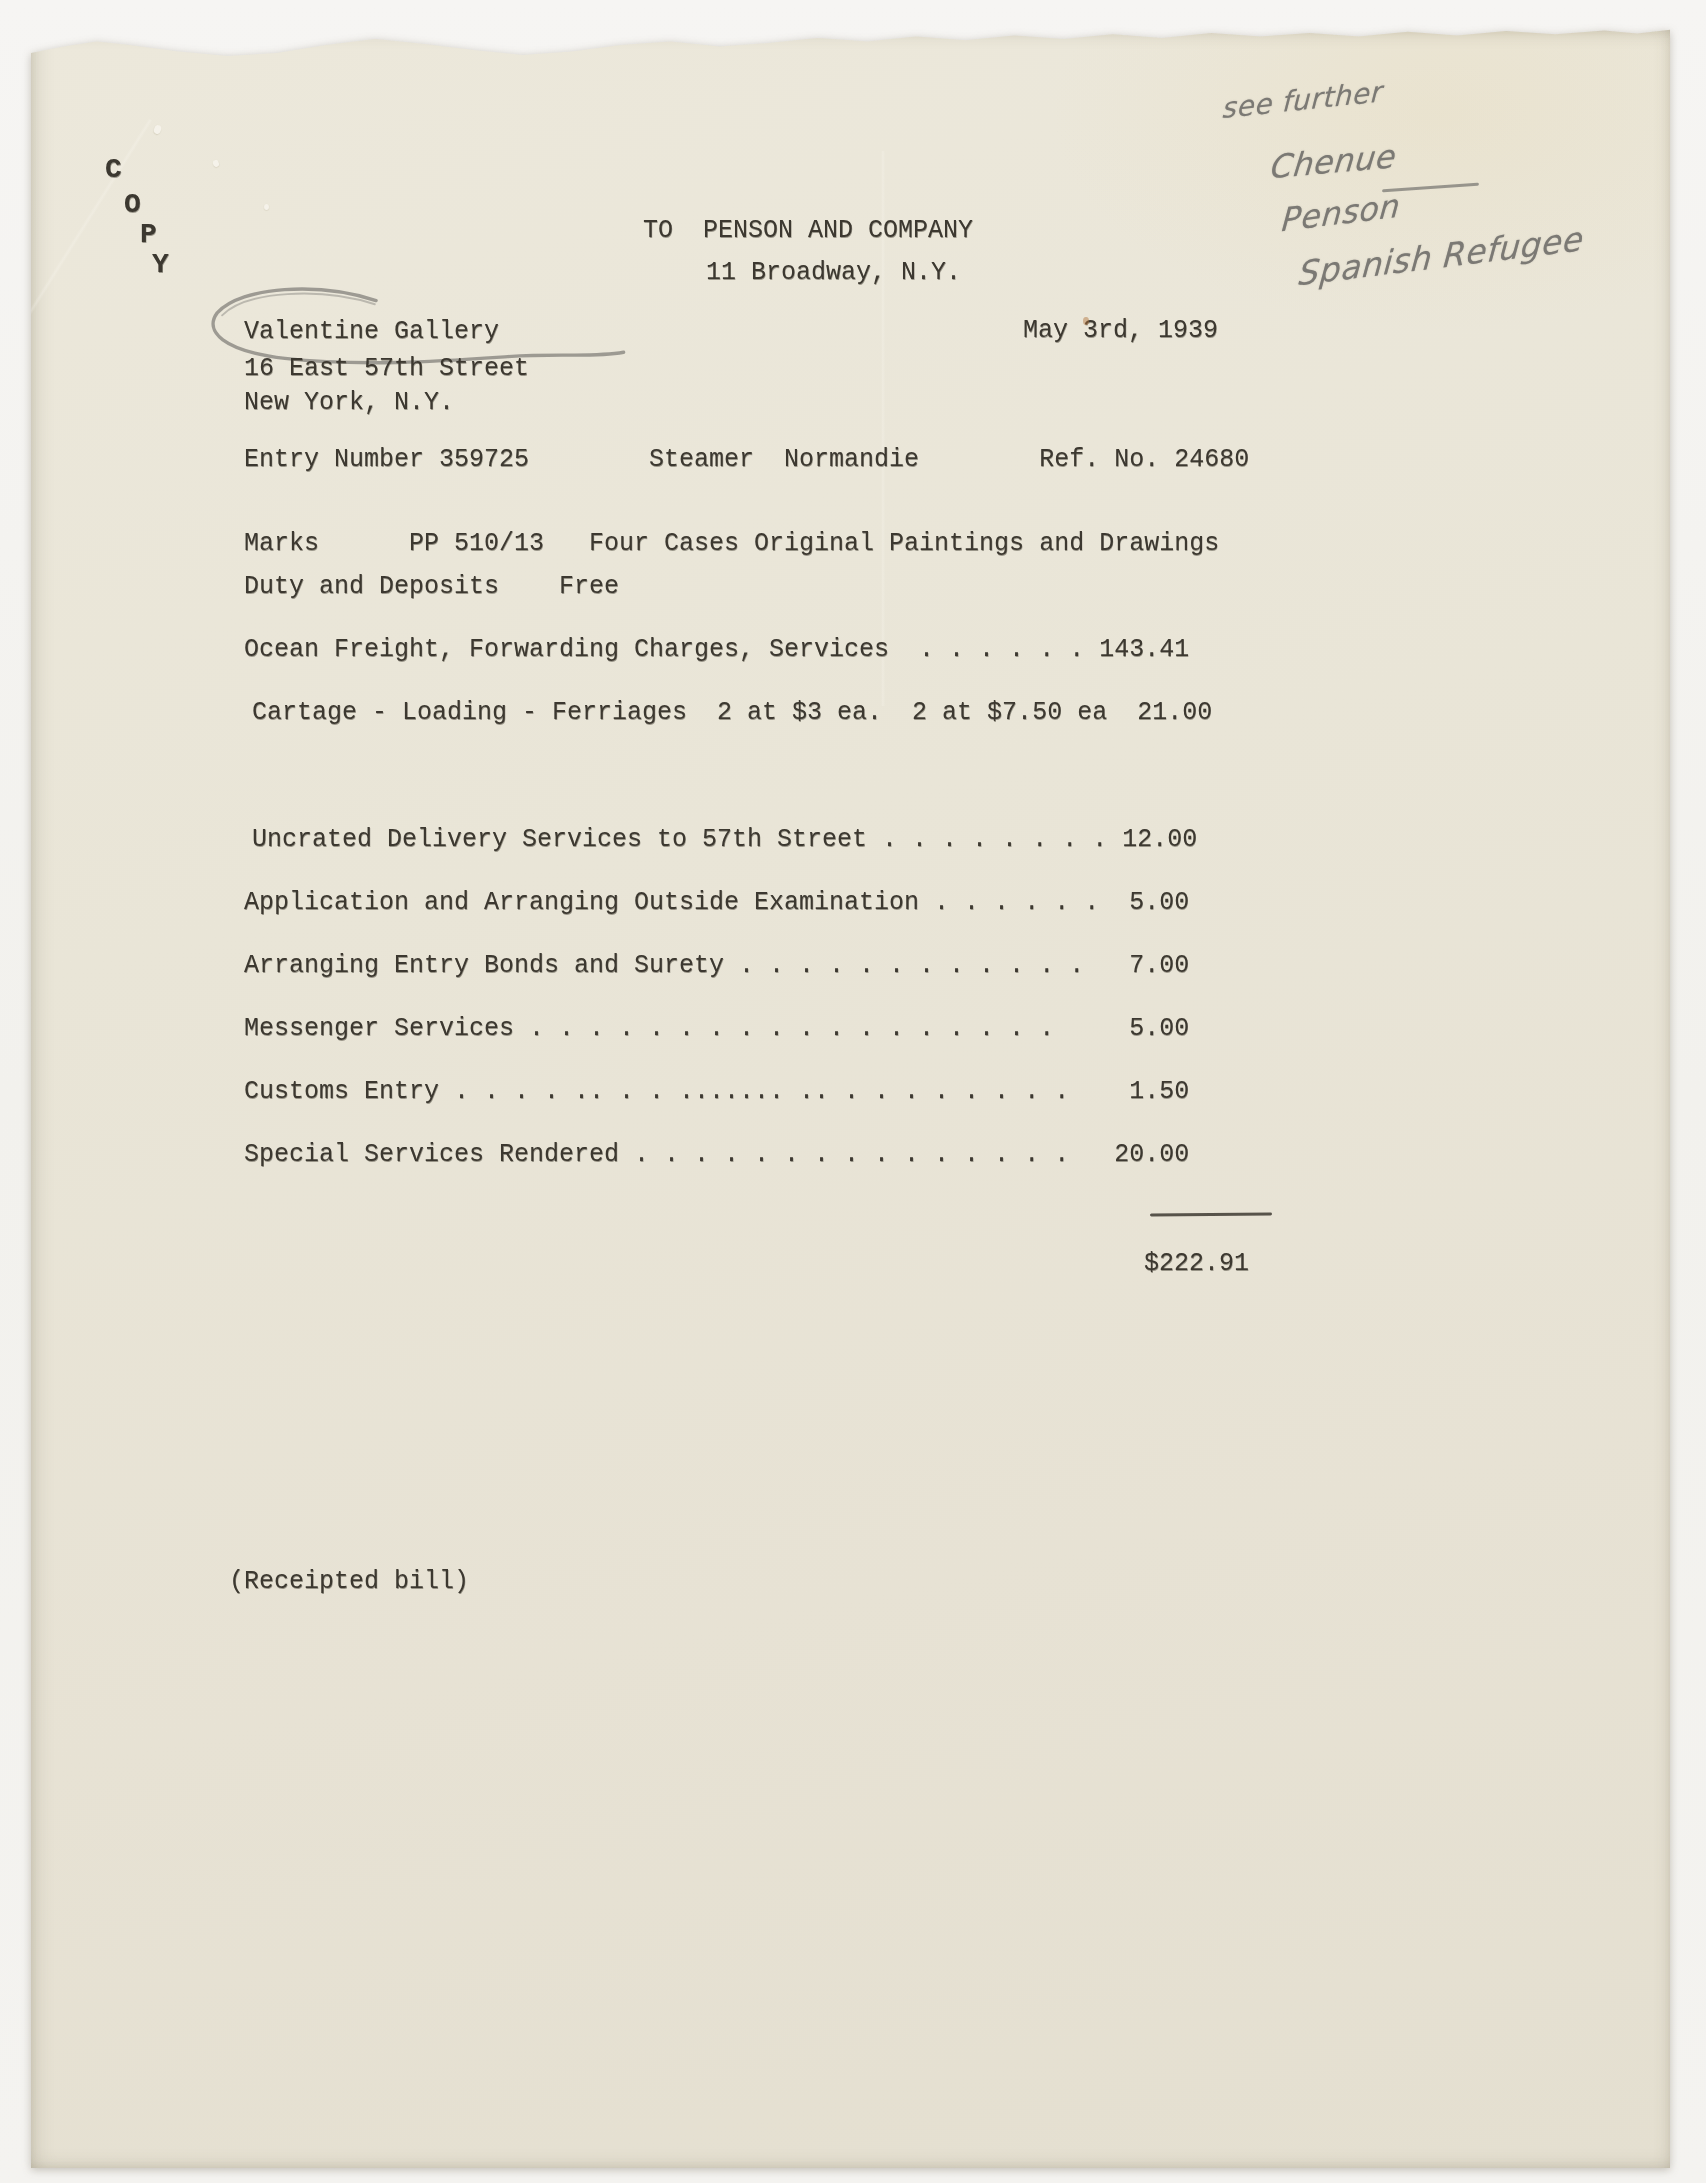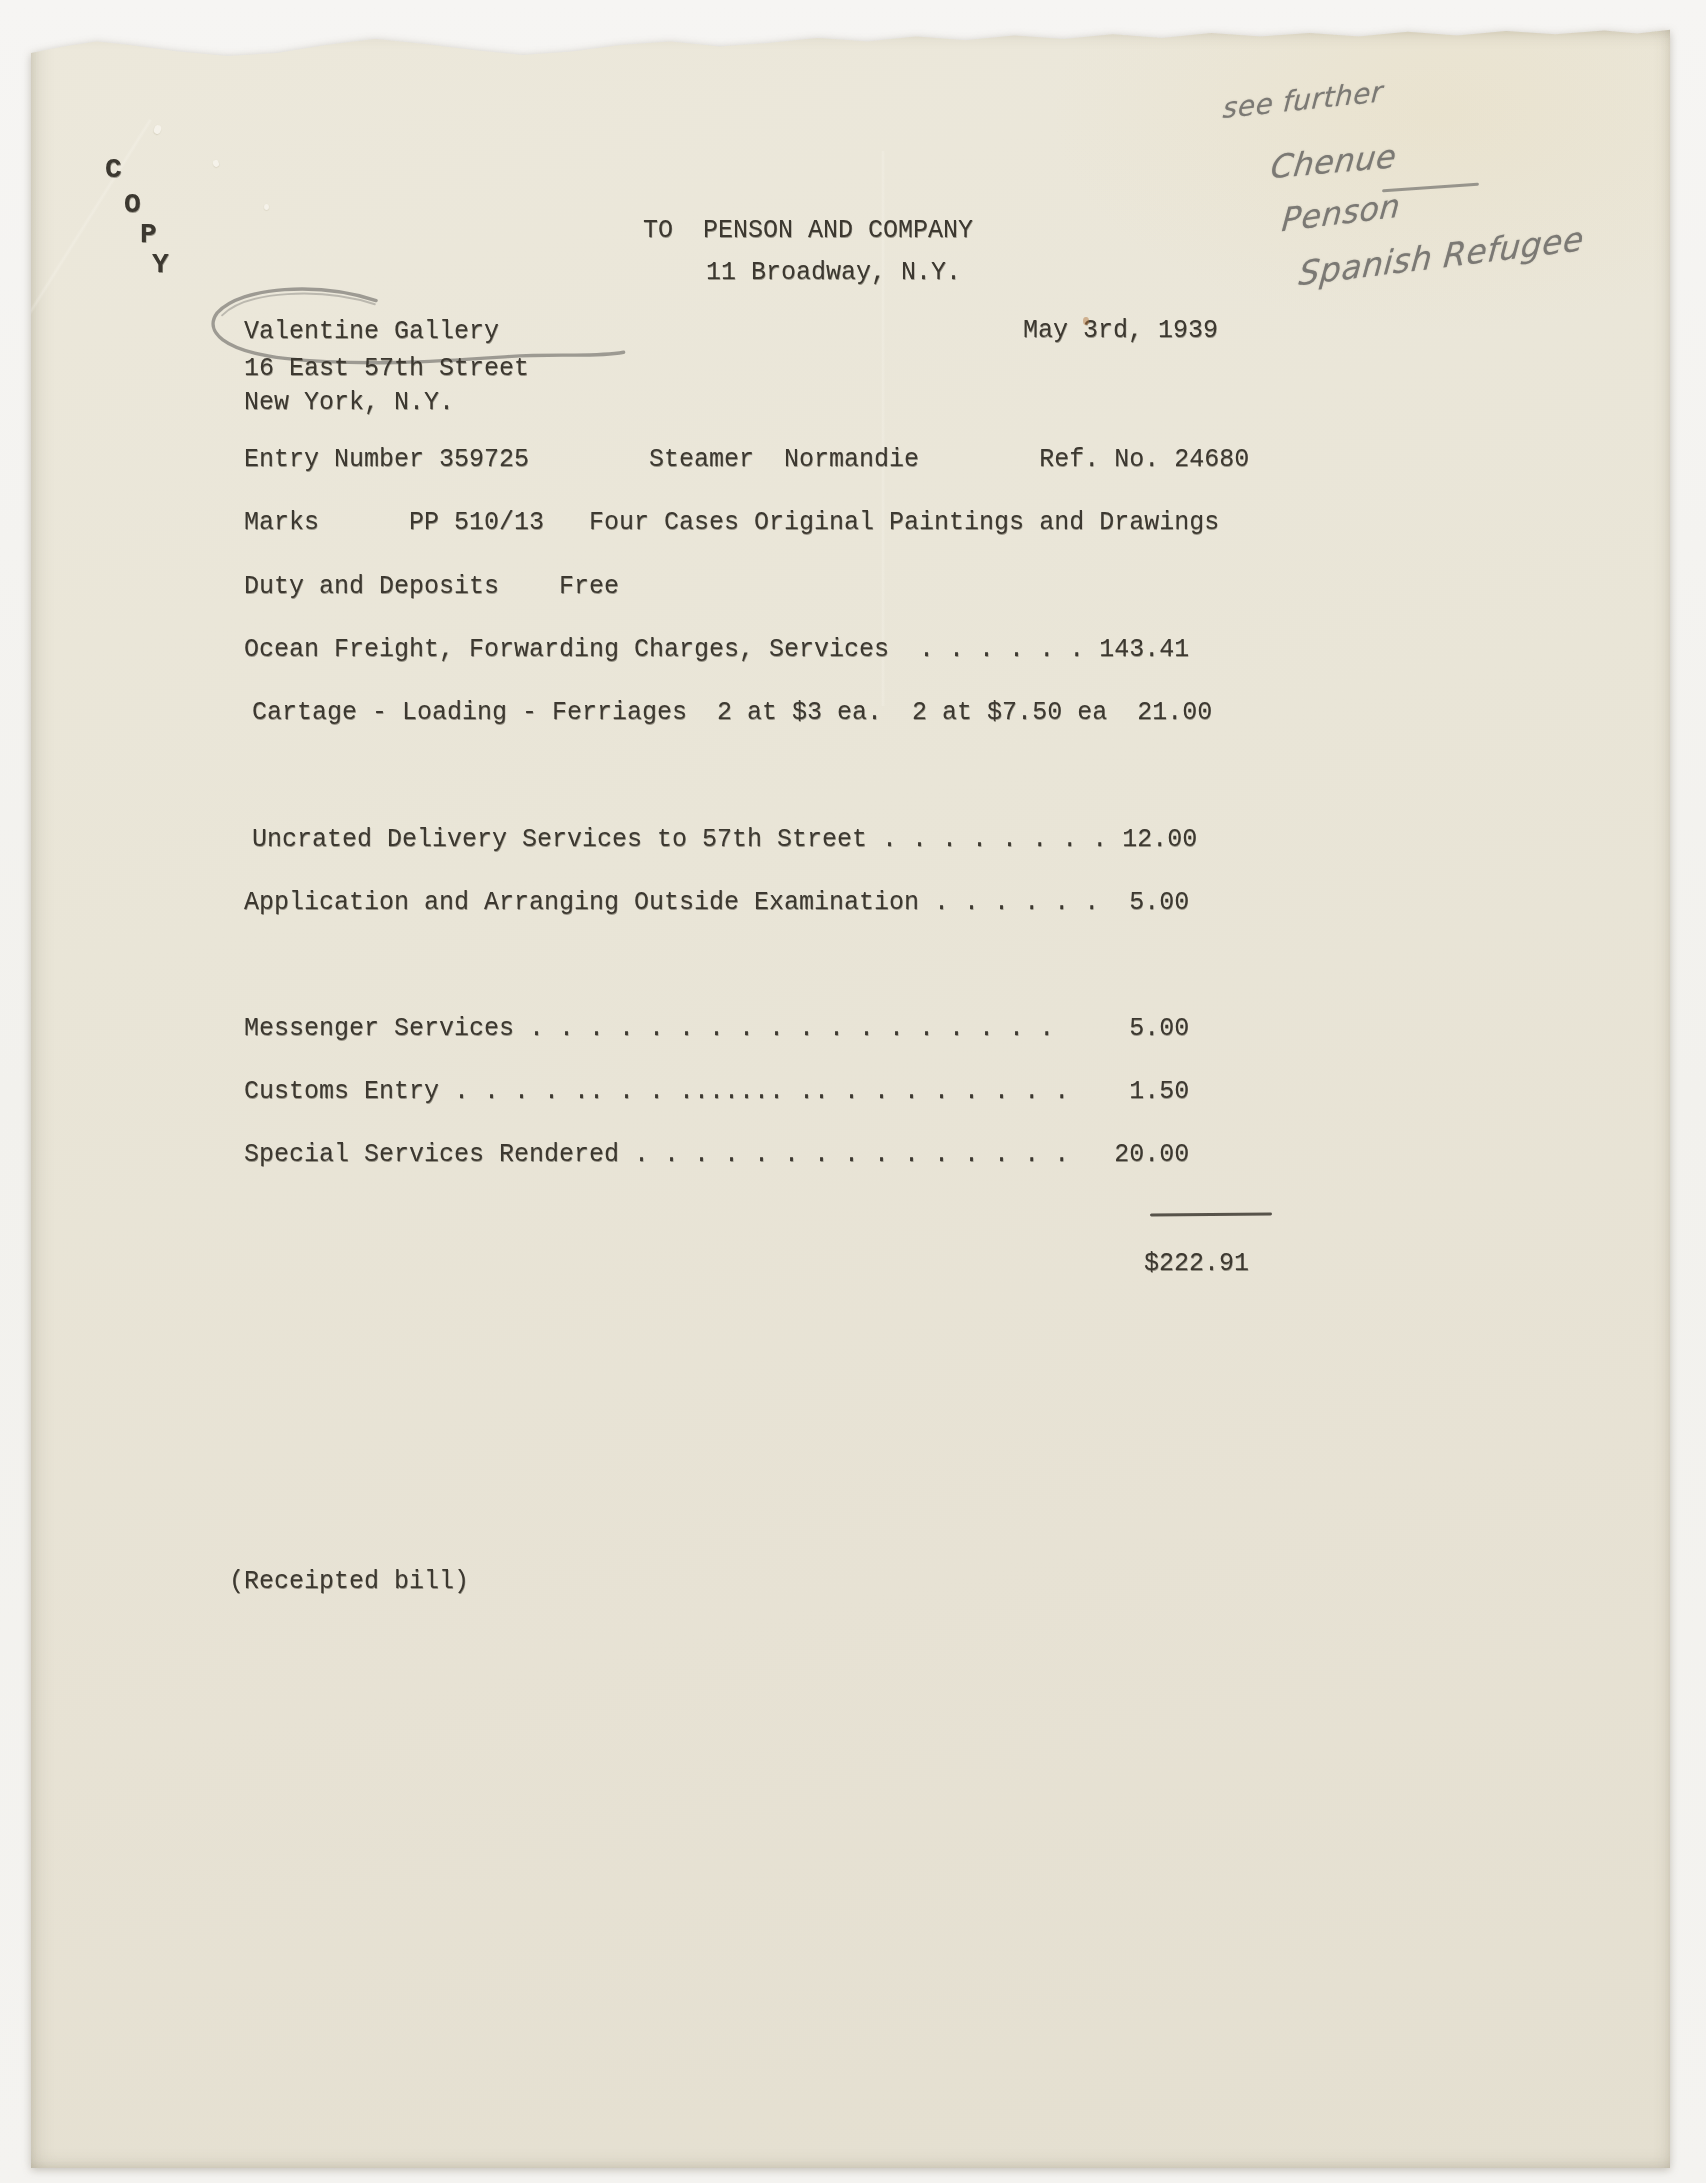--- a/index.html
+++ b/index.html
@@ -58,27 +58,28 @@
     <path d="M 320 38 C 228 8, 102 14, 62 58 C 40 88, 72 120, 172 132 C 300 146, 432 136, 534 129 C 624 123, 672 131, 722 122" fill="none" stroke="#8b8983" stroke-width="5.5" stroke-linecap="round" opacity="0.82"></path>
     <path d="M 318 44 C 230 16, 110 22, 70 62" fill="none" stroke="#8b8983" stroke-width="3" stroke-linecap="round" opacity="0.5"></path>
   </svg>
   <div class="typed" style="left:244px;top:318px;">Valentine Gallery</div>
   <div class="typed" style="left:1023px;top:317px;">May 3rd, 1939</div>
   <div class="typed" style="left:244px;top:355px;">16 East 57th Street</div>
   <div class="typed" style="left:244px;top:389px;">New York, N.Y.</div>
   <div id="stain"></div>
 
   <div class="typed" style="left:244px;top:446px;">Entry Number 359725        Steamer  Normandie        Ref. No. 24680</div>
-  <div class="typed" style="left:244px;top:509px;text-align:right;">Marks      PP 510/13   Four Cases Original Paintings and Drawings</div>
+  <div class="typed" style="left:244px;top:530px;text-align:right;">Marks      PP 510/13   Four Cases Original Paintings and Drawings</div>
   <div class="typed" style="left:244px;top:573px;">Duty and Deposits    Free</div>
 
   <div class="typed" style="left:244px;top:636px;">Ocean Freight, Forwarding Charges, Services  . . . . . . 143.41</div>
   <div class="typed" style="left:252px;top:699px;">Cartage - Loading - Ferriages  2 at $3 ea.  2 at $7.50 ea  21.00</div>
   <div class="typed" style="left:244px;top:826px;margin-left:8px;">Uncrated Delivery Services to 57th Street . . . . . . . . 12.00</div>
   <div class="typed" style="left:244px;top:889px;">Application and Arranging Outside Examination . . . . . .  5.00</div>
+  <div class="typed" style="left:244px;top:952px;">Arranging Entry Bonds and Surety . . . . . . . . . . . .   7.00</div>
   <div class="typed" style="left:244px;top:1015px;">Messenger Services . . . . . . . . . . . . . . . . . .     5.00</div>
   <div class="typed" style="left:244px;top:1078px;">Customs Entry . . . . .. . . ....... .. . . . . . . . .    1.50</div>
   <div class="typed" style="left:244px;top:1141px;">Special Services Rendered . . . . . . . . . . . . . . .   20.00</div>
 
   <div id="total-rule"></div>
   <div class="typed" style="left:1144px;top:1250px;">$222.91</div>
 
   <div class="typed" style="left:229px;top:1568px;">(Receipted bill)</div>
 
 </div>

